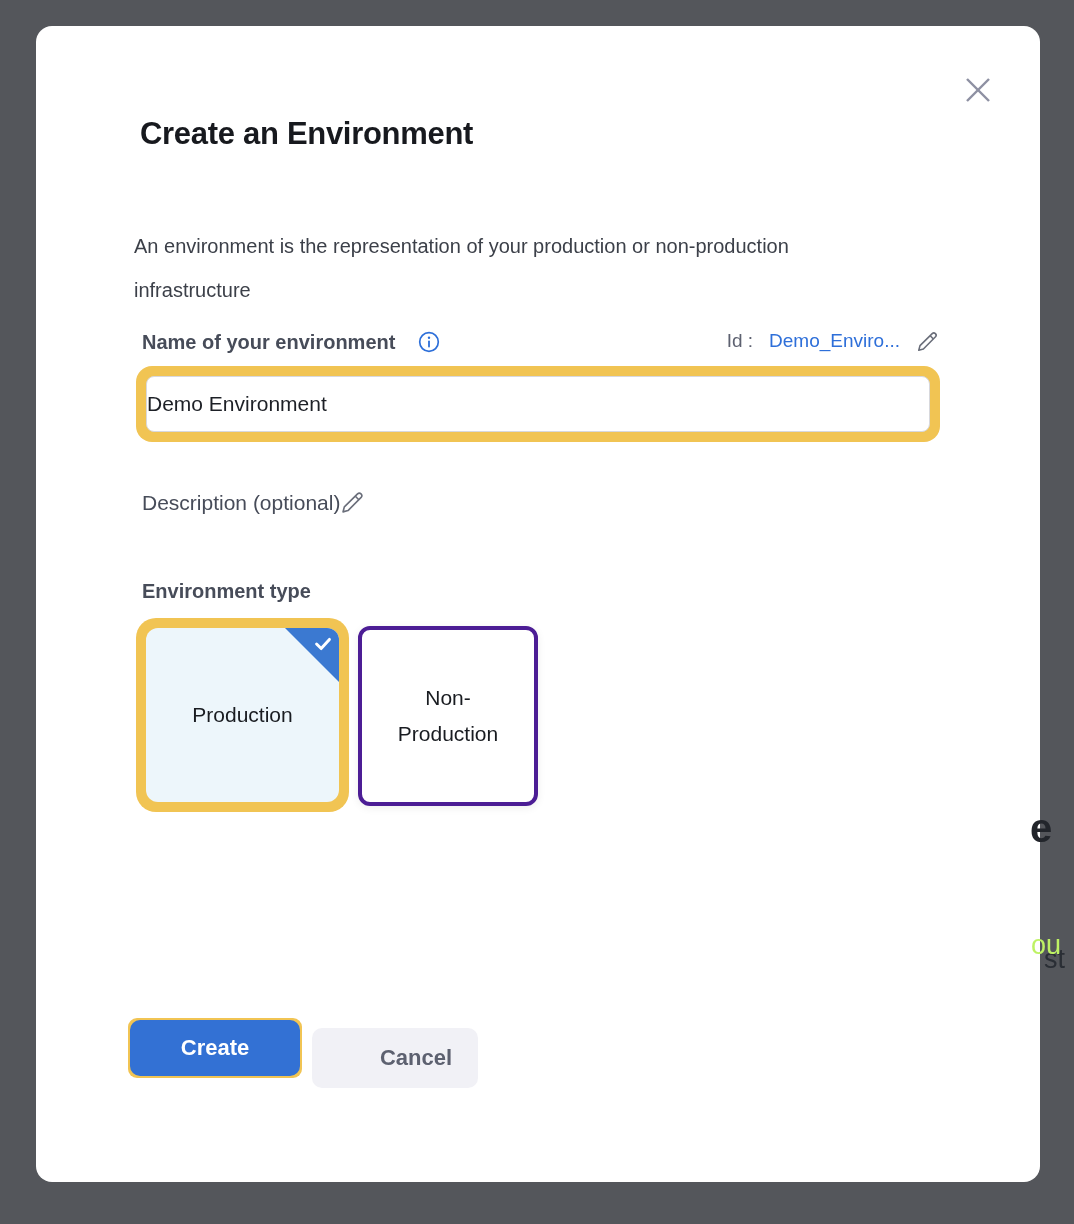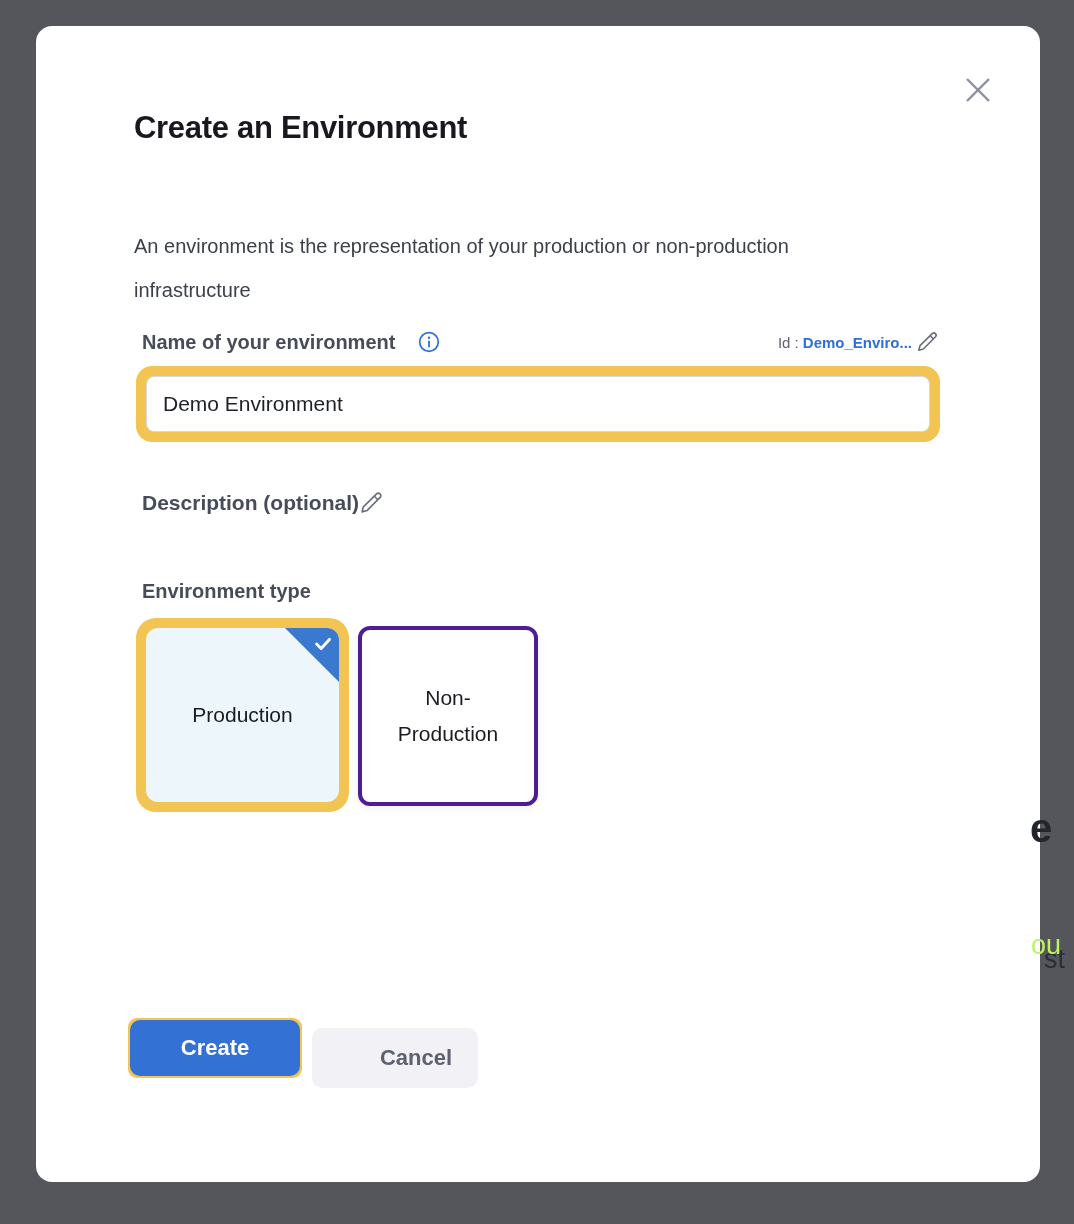--- a/index.html
+++ b/index.html
@@ -1,30 +1,30 @@
 <!DOCTYPE html>
 <html style="--backdrop: #54565b; --highlight: #f1c453; --accent-blue: #2e6fd9; --accent-blue-btn: #3371d4; --corner-blue: #3b79d1; --selected-card: #edf6fb;"><head>
 <meta charset="utf-8">
 <style>
   html,body{margin:0;padding:0;background:#3a3c40;}
   *{box-sizing:border-box;font-family:"Liberation Sans","DejaVu Sans",sans-serif;}
   .stage{position:relative;width:1074px;height:1224px;overflow:hidden;background:var(--backdrop,#54565b);}
   .modal{position:absolute;left:36px;top:26px;width:1004px;height:1156px;background:#ffffff;border-radius:16px;z-index:2;}
   .close-btn{position:absolute;left:920px;top:42px;width:44px;height:44px;background:none;border:none;cursor:pointer;padding:0;display:flex;align-items:center;justify-content:center;}
-  .modal-title{position:absolute;left:98px;top:84px;margin:0;font-size:31px;font-weight:700;color:#17191e;letter-spacing:-0.3px;}
+  .modal-title{position:absolute;left:98px;top:84px;margin:6px;font-size:31px;font-weight:700;color:#17191e;letter-spacing:-0.3px;}
   .modal-desc{position:absolute;left:98px;top:198px;width:690px;margin:0;font-size:20px;line-height:44px;color:#3c4049;}
   .label-row{position:absolute;left:106px;top:304px;width:798px;display:flex;align-items:center;justify-content:space-between;}
   .field-label{display:flex;align-items:center;gap:23px;font-size:20px;font-weight:600;color:#474c59;}
-  .id-group{display:flex;align-items:center;gap:4px;font-size:15px;}
+  .id-group{display:flex;gap:16px;font-size:19px;}
   .id-prefix{color:#5d6170;}
-  .id-link{color:var(--accent-blue,#2e6fd9);text-decoration:none;font-weight:bold;}
+  .id-link{color:var(--accent-blue,#2e6fd9);text-decoration:none;}
   .hl-ring{background:var(--highlight,#f1c453);}
   .input-ring{position:absolute;left:100px;top:340px;width:804px;height:76px;border-radius:16px;padding:10px;}
-  .name-input{width:100%;height:100%;border:1.5px solid #d7d8dd;border-radius:8px;font-size:21px;color:#1d2026;padding:0 16px;outline:none;background:#fff;}
-  .desc-label{position:absolute;left:106px;top:464px;display:flex;align-items:center;gap:0;font-size:21px;font-weight:700;color:#474c59;}
+  .name-input{width:100%;height:100%;border:1.5px solid #d7d8dd;border-radius:8px;font-size:21px;color:#1d2026;padding:0 0;outline:none;background:#fff;}
+  .desc-label{position:absolute;left:106px;top:464px;display:flex;align-items:center;gap:0;font-size:21px;font-weight:400;color:#474c59;}
   .env-label{position:absolute;left:106px;top:554px;font-size:20px;font-weight:600;color:#474c59;}
   .card-ring{position:absolute;left:100px;top:592px;width:213px;height:194px;border-radius:20px;padding:10px;}
   .type-card{width:100%;height:100%;border-radius:12px;display:flex;align-items:center;justify-content:center;text-align:center;font-size:21px;color:#191c21;cursor:pointer;position:relative;overflow:hidden;}
   .type-card.selected{background:var(--selected-card,#edf6fb);}
   .type-card.plain{position:absolute;left:322px;top:600px;width:180px;height:180px;background:#fff;border:4px solid #4c1d95;box-shadow:0 2px 8px rgba(0,0,0,0.07);}
   .card-label{display:block;width:140px;line-height:36px;}
   .corner{position:absolute;top:0;right:0;width:54px;height:54px;background:var(--corner-blue,#3b79d1);clip-path:polygon(0 0,100% 0,100% 100%);}
   .corner svg{position:absolute;top:5px;right:5px;}
   .actions-create-ring{position:absolute;left:92px;top:992px;width:174px;height:60px;border-radius:9px;padding:2px;}
   .create-btn{width:100%;height:100%;background:var(--accent-blue-btn,#3371d4);color:#ffffff;font-size:22px;font-weight:700;border:none;border-radius:10px;cursor:pointer;}

